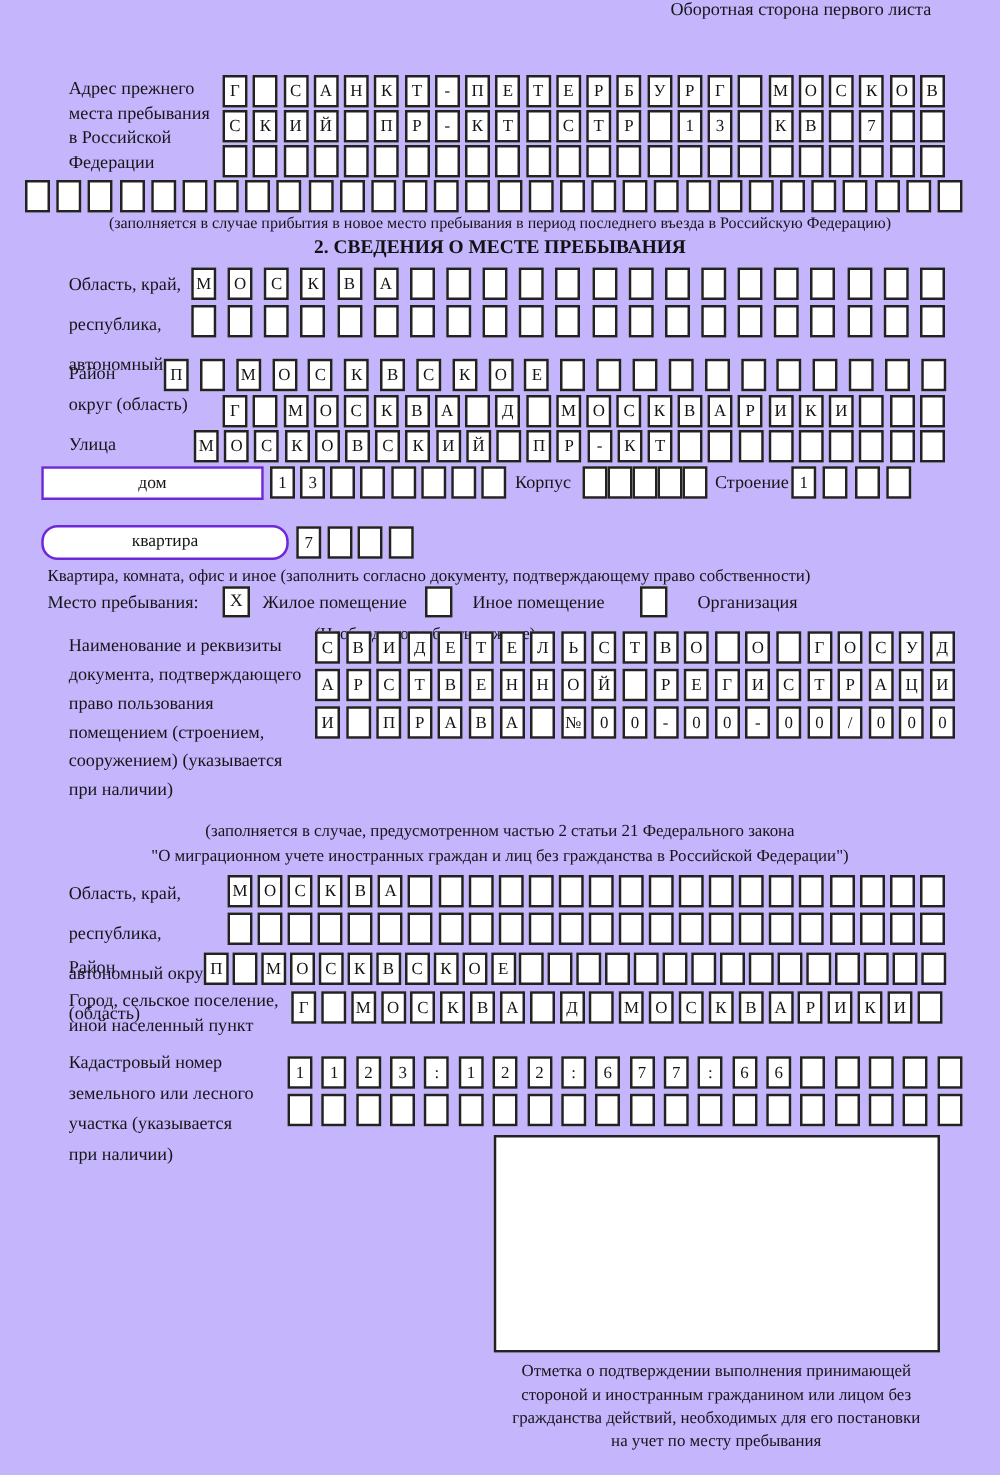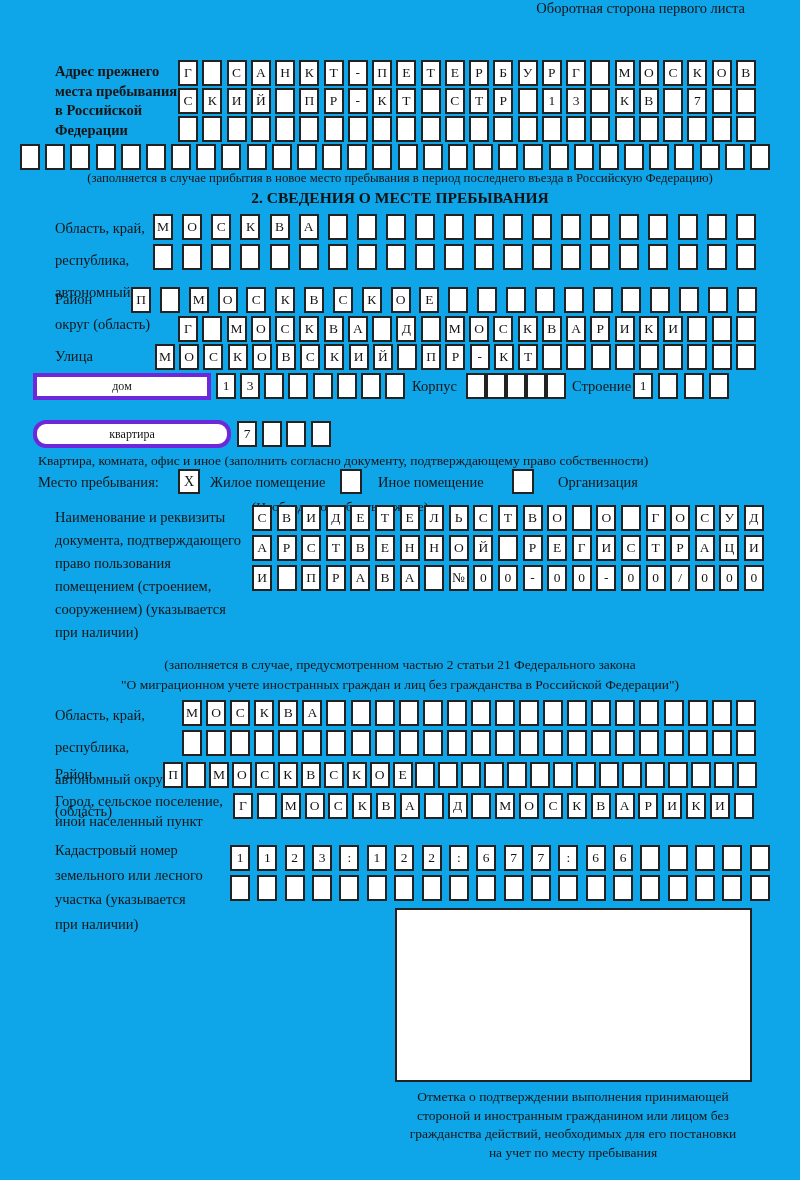--- a/index.html
+++ b/index.html
@@ -1,50 +1,50 @@
 <!DOCTYPE html>
 <html><head>
 <meta charset="utf-8">
 <style>
   html,body{margin:0;padding:0;background:#ffffff;}
   #page{
-    position:relative;width:800px;height:1180px;margin:0 auto;background:#0ea5e9;
+    position:relative;width:800px;height:1180px;margin:0 auto;background:#c4b5fd;
     font-family:"Liberation Serif","DejaVu Serif",serif;color:#151515;overflow:hidden;
   }
   .abs{position:absolute;}
   .lbl{font-size:14.5px;line-height:19.5px;white-space:pre-line;color:#151515;}
   .lbl-tall{line-height:32px;}
   .cap{font-size:12.8px;color:#151515;white-space:nowrap;}
   .cap-center{width:800px;text-align:center;left:0;}
   .heading{width:800px;left:0;text-align:center;font-weight:bold;font-size:15.5px;color:#111;}
   .boxrow{display:flex;justify-content:space-between;}
   .cell{
     flex:0 0 20px;width:20px;height:26px;box-sizing:border-box;border:2px solid #222;
     display:flex;align-items:center;justify-content:center;
     font-size:13.5px;line-height:1;background:#fff;
   }
   .labelrect{
-    box-sizing:border-box;border:4px solid #6d28d9;display:flex;align-items:center;justify-content:center;
-    font-size:12px;background:#fff;
+    box-sizing:border-box;border:2px solid #6d28d9;display:flex;align-items:center;justify-content:center;
+    font-size:14px;background:#fff;
   }
   .chk{
     box-sizing:border-box;border:2px solid #222;width:22px;height:25px;background:#fff;
     display:flex;align-items:center;justify-content:center;font-size:14px;
   }
   .bigbox{box-sizing:border-box;border:2px solid #222;background:#fff;}
   .note-center{white-space:pre-line;text-align:center;}
 </style>
 </head>
 <body>
 
 <div id="page">
 
   <div class="abs" style="left:0;top:23;width:745px;text-align:right;font-size:14.5px;">Оборотная сторона первого листа</div>
 
-  <div class="abs lbl" style="left:55px;top:62px;width:160px;font-weight:bold;">Адрес прежнего
+  <div class="abs lbl" style="left:55px;top:62px;width:160px;">Адрес прежнего
 места пребывания
 в Российской
 Федерации</div>
   <div class="abs boxrow" style="left:178px;top:60px;width:578px;">
       <span class="cell">Г</span>
       <span class="cell"></span>
       <span class="cell">С</span>
       <span class="cell">А</span>
       <span class="cell">Н</span>
       <span class="cell">К</span>

